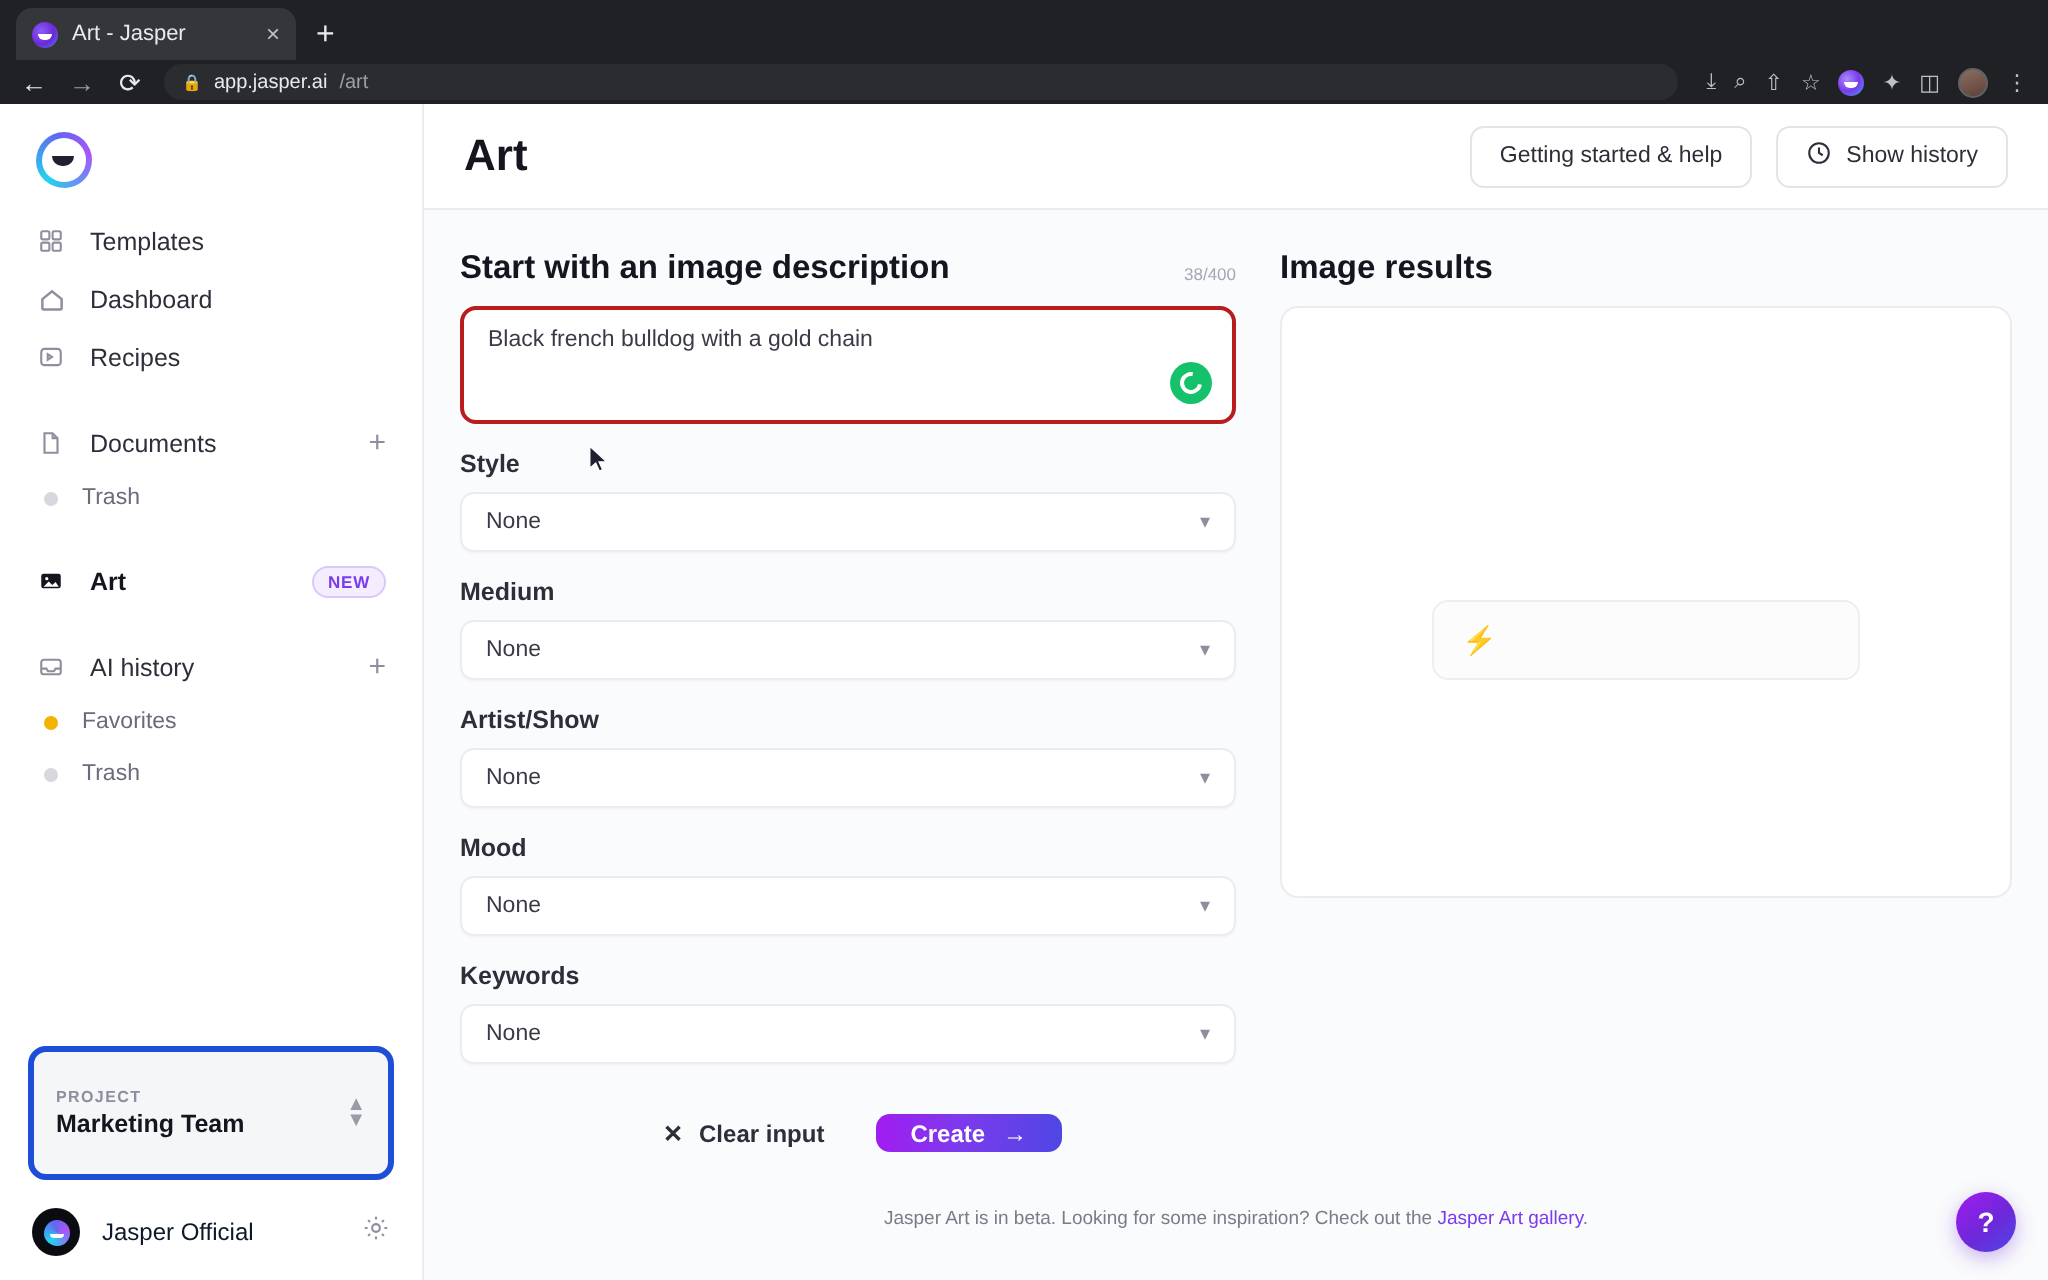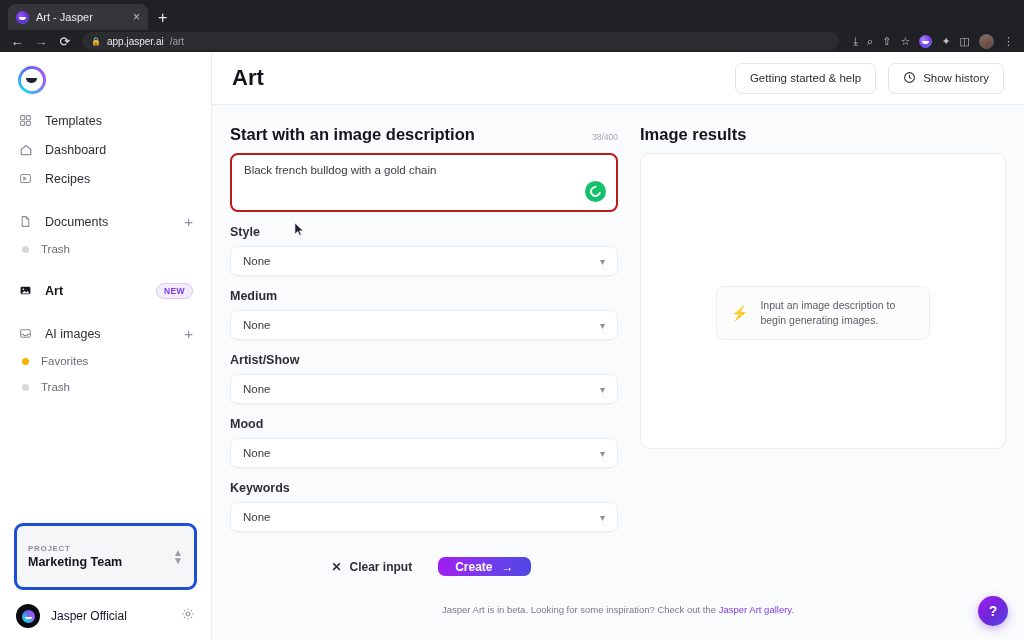--- a/index.html
+++ b/index.html
@@ -312,21 +312,21 @@
 
       <div class="gap"></div>
 
       <div class="nav-item">
         <span class="ico">
           <svg width="13" height="13" viewBox="0 0 16 16" fill="none" stroke="currentColor" stroke-width="1.3">
               <rect x="2" y="3.5" width="12" height="9" rx="1.6"></rect>
               <path d="M2 9h3.2l1 1.6h3.6l1-1.6H14"></path>
             </svg>
         </span>
-        <span class="label">AI images</span>
+        <span class="label">AI history</span>
         <span class="plus">+</span>
       </div>
       <div class="nav-item sub">
         <span class="dot gold"></span>
         <span class="label">Favorites</span>
       </div>
       <div class="nav-item sub">
         <span class="dot"></span>
         <span class="label">Trash</span>
       </div>
@@ -435,21 +435,20 @@
             <span>→</span>
           </button>
         </div>
       </div>
 
       <div class="col-right">
         <div class="section-title">Image results</div>
         <div class="results-panel">
           <div class="empty-card">
             <span class="bolt">⚡</span>
-            <span class="empty-text">Input an image description to begin generating images.</span>
           </div>
         </div>
       </div>
     </div>
 
     <div class="footer">
       <span class="footer-text">
         <span>Jasper Art is in beta. Looking for some inspiration? Check out the </span><span class="footer-link">Jasper Art gallery</span><span>.</span>
       </span>
     </div>

